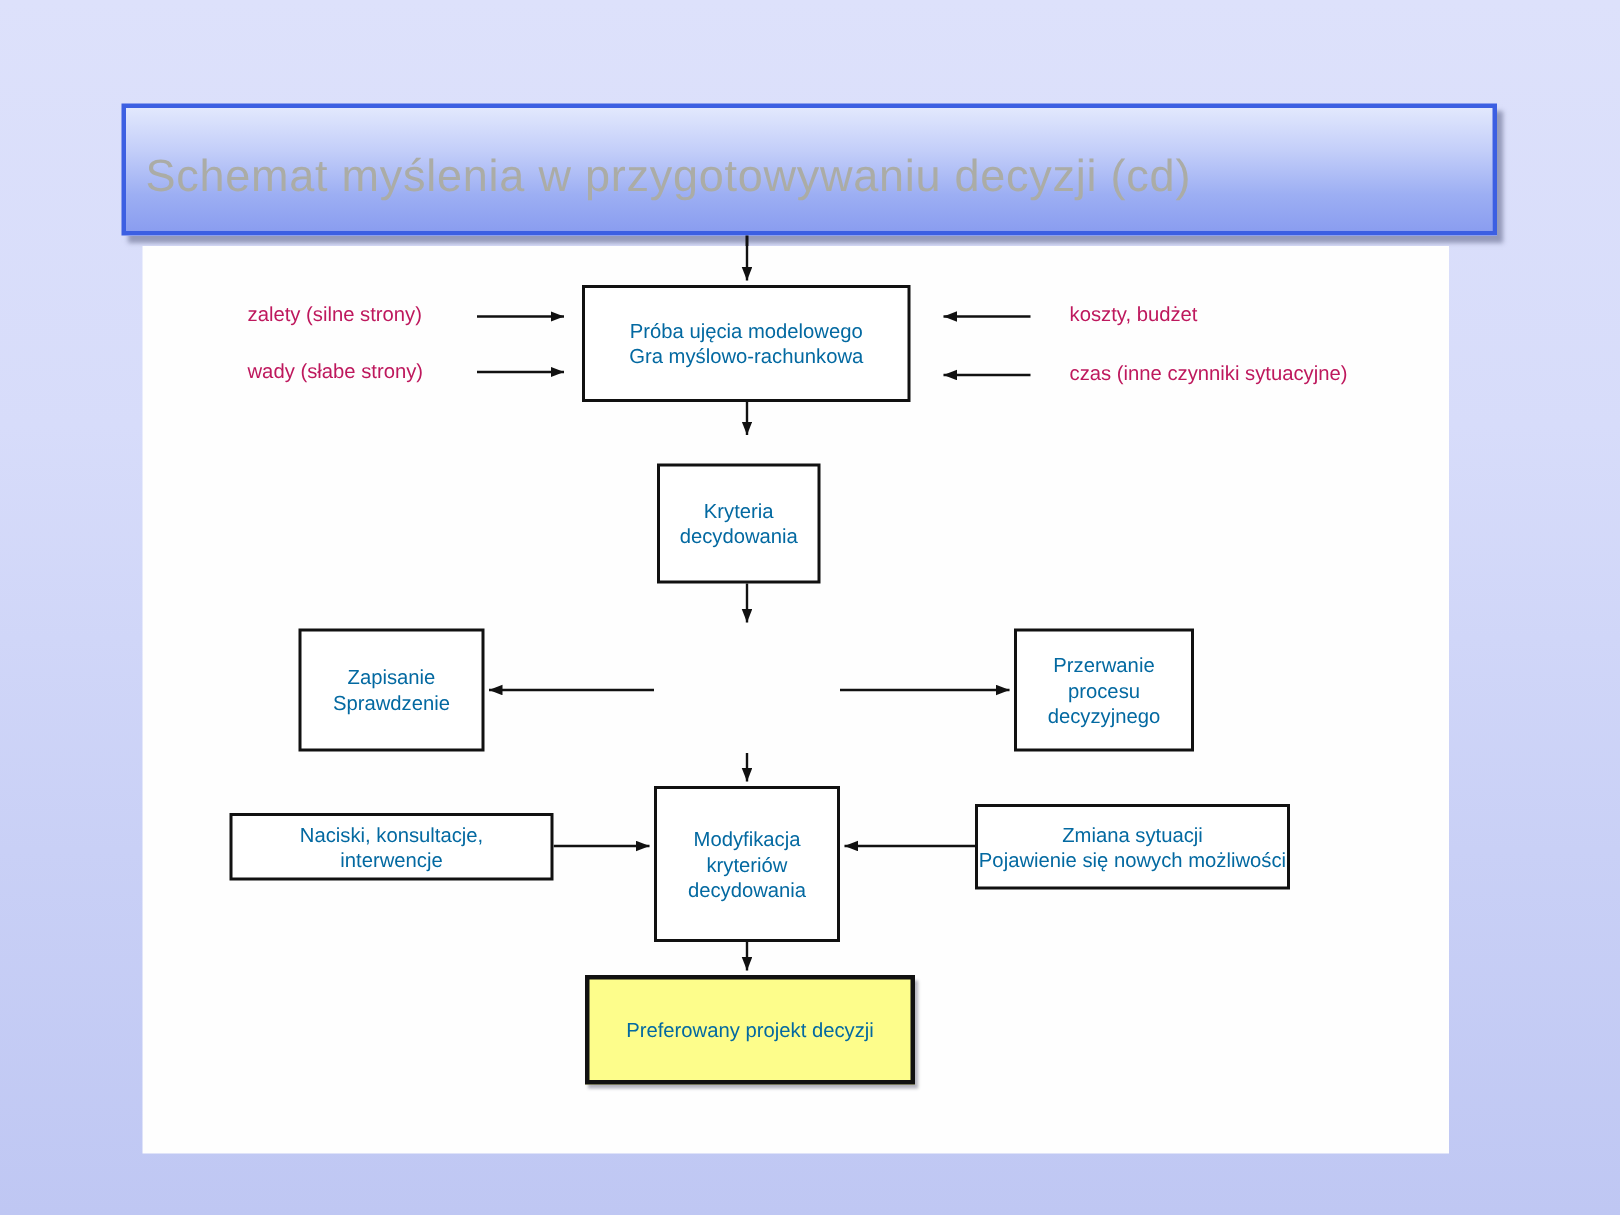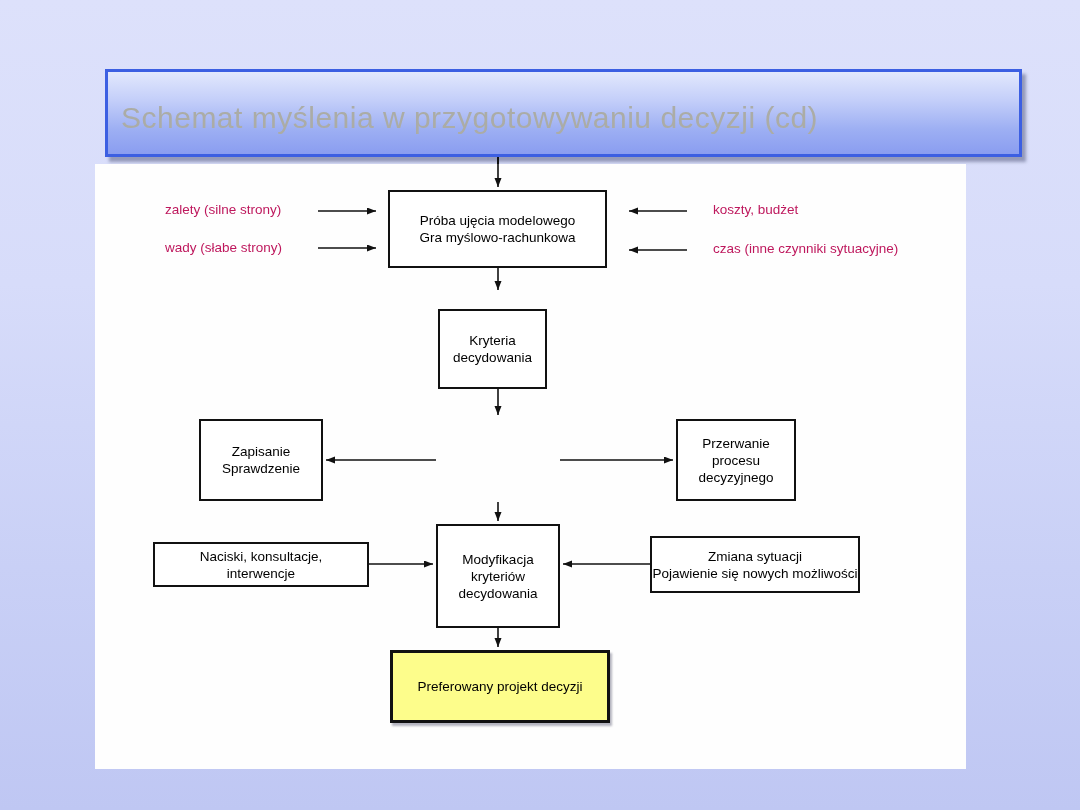--- a/index.html
+++ b/index.html
@@ -16,21 +16,20 @@
   
   .banner {
     position: absolute;
     left: 81px; top: 69px;
     width: 911px; height: 82px;
     border: 3px solid #3c5fe2;
     background: linear-gradient(180deg, #e2e8fd 0%, #c3cef9 35%, #9dafF3 70%, #8a9df0 100%);
     box-shadow: 4px 5px 3px rgba(110, 116, 150, 0.65);
     display: flex;
     align-items: center;
-    margin-left: 24px;
   }
   .banner-title {
     color: #abaca6;
     font-size: 30px;
     letter-spacing: 0.5px;
     padding-left: 13px;
     padding-top: 10px;
     white-space: nowrap;
   }
   
@@ -51,21 +50,21 @@
     position: absolute;
     left: 0; top: 0;
     width: 871px; height: 605px;
   }
   
   .node {
     position: absolute;
     box-sizing: border-box;
     background: #ffffff;
     border: 2px solid #111;
-    color: #000000;
+    color: #0369a1;
     font-size: 13.5px;
     line-height: 17px;
     text-align: center;
     white-space: pre-line;
     display: flex;
     align-items: center;
     justify-content: center;
   }
   .node-model       { left: 293px; top:  26px; width: 219px; height: 78px; }
   .node-kryteria    { left: 343px; top: 145px; width: 109px; height: 80px; }

